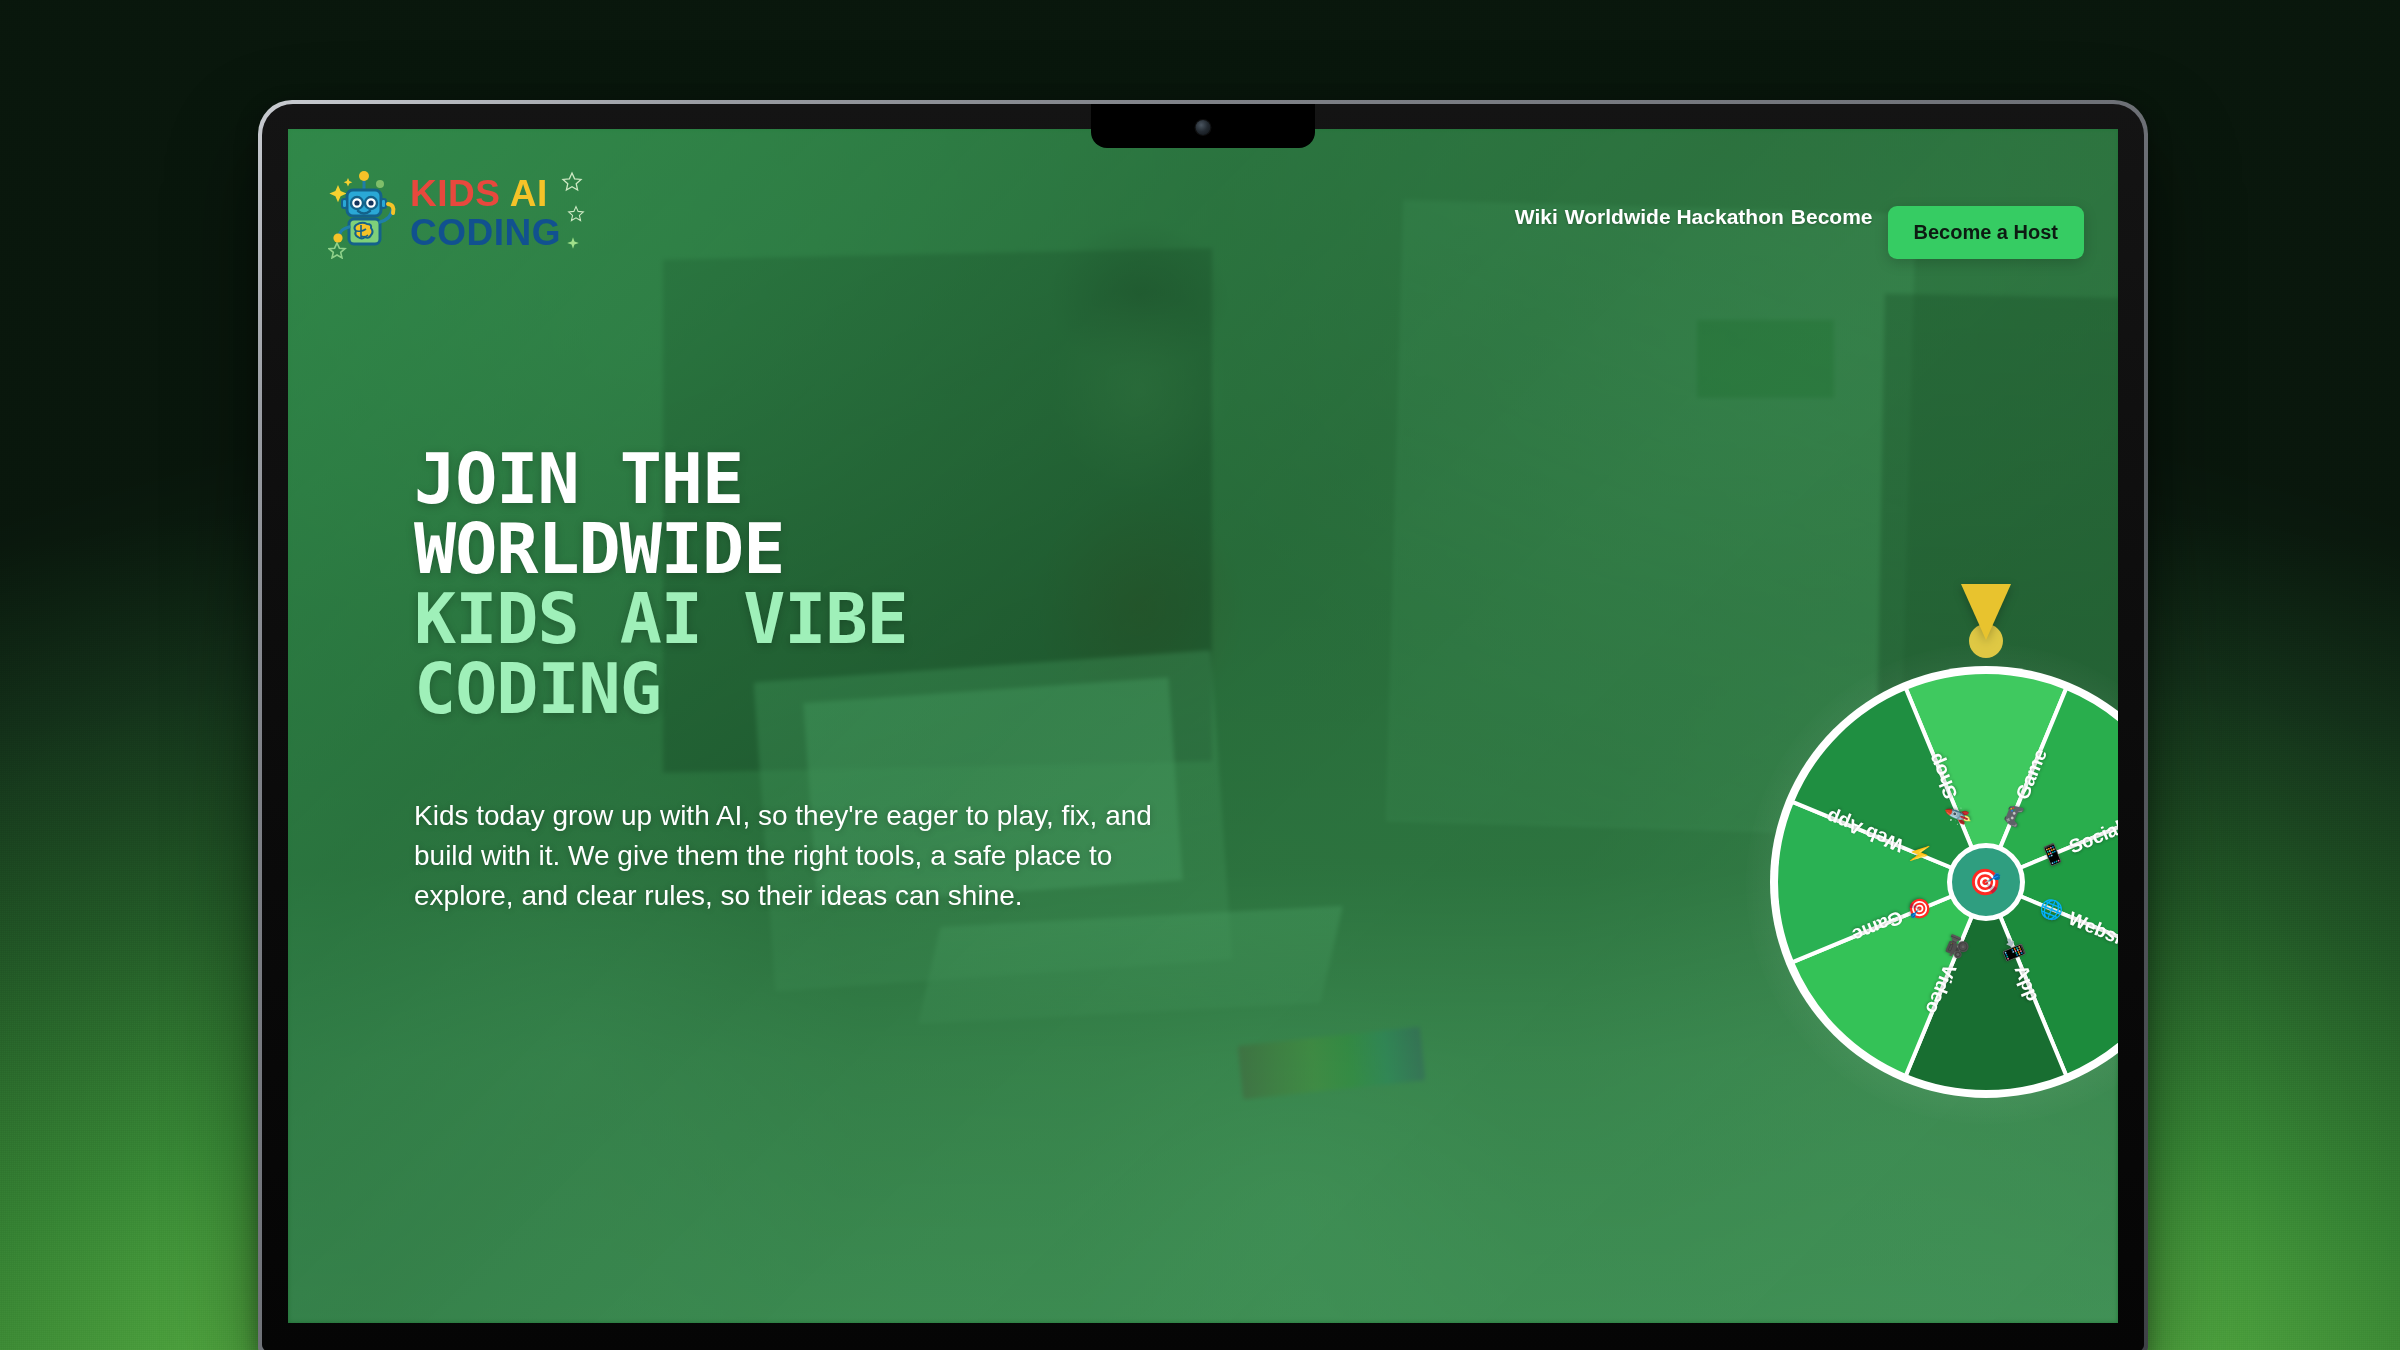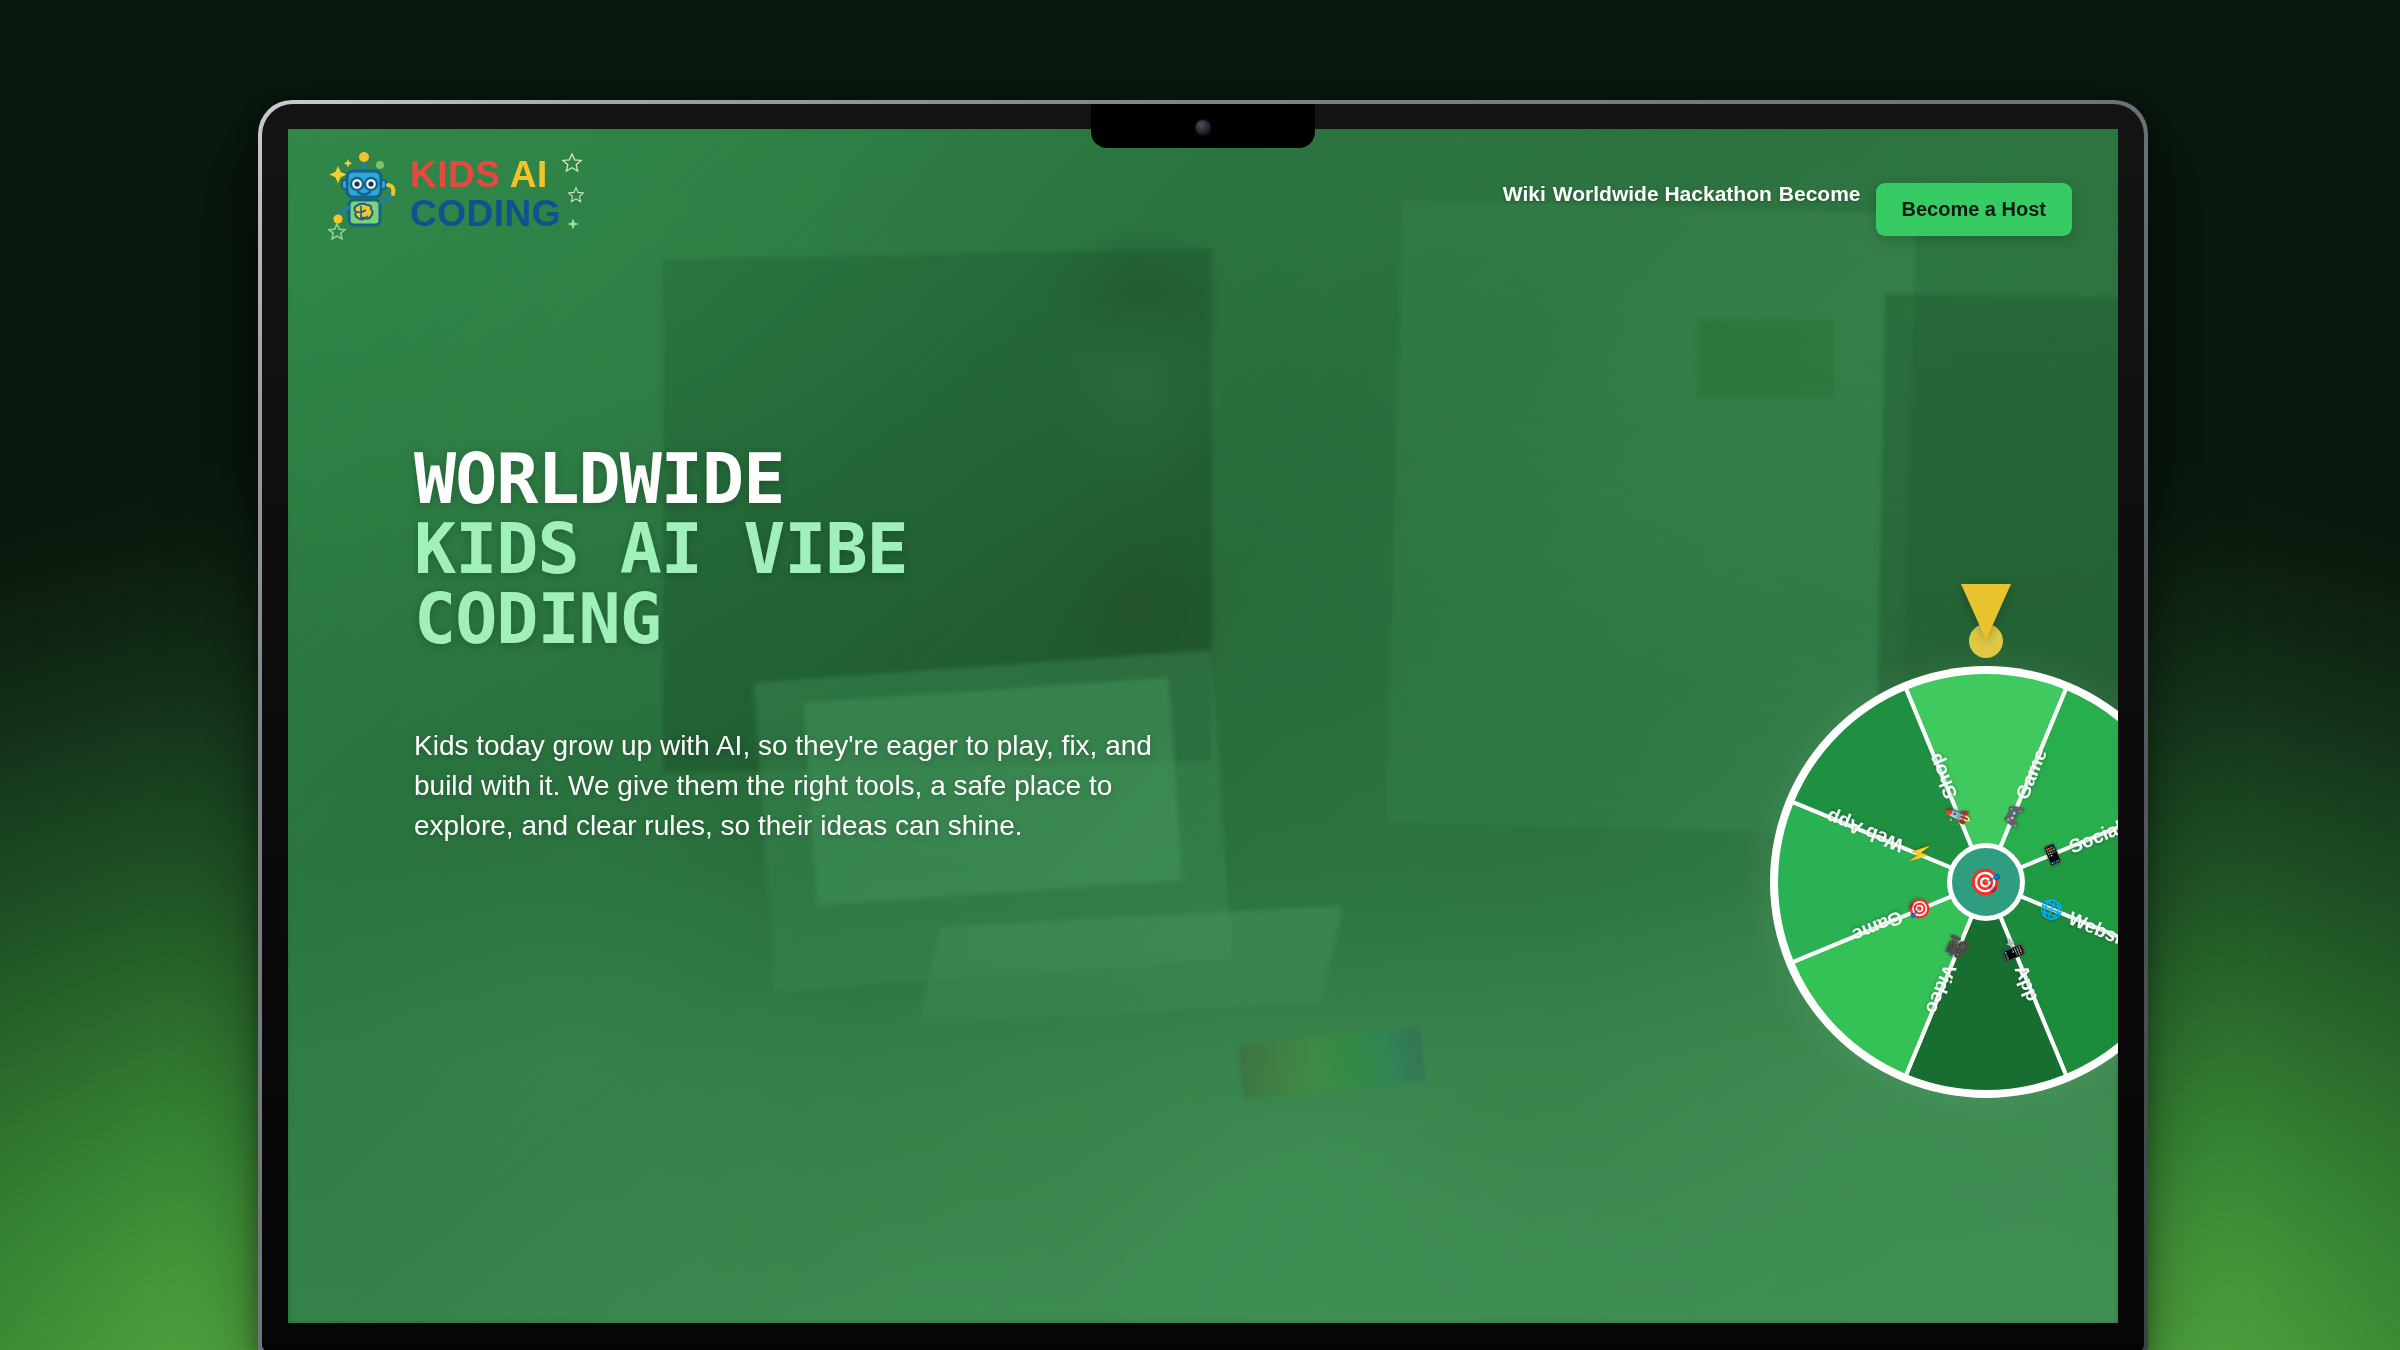--- a/index.html
+++ b/index.html
@@ -140,22 +140,22 @@
   }
   #tint2{
     position:absolute; inset:0;
     background:linear-gradient(140deg, rgba(58,166,92,.58) 0%, rgba(44,132,72,.42) 45%, rgba(62,158,92,.36) 100%);
   }
 
   
   #site{ position:absolute; inset:0; }
 
   #header{
-    position:absolute; left:0; right:12px; top:0; height:130px;
-    display:flex; align-items:center; justify-content:space-between;
+    position:absolute; left:0; right:0; top:0; height:130px;
+    display:flex; align-items:flex-end; justify-content:space-between;
     padding:0 34px 0 40px;
   }
 
   
   #logo{ display:flex; align-items:center; gap:10px; position:relative; }
   #robot{ position:relative; width:72px; height:92px; flex:0 0 auto; }
   #logo-text{ line-height:1; position:relative; }
   #logo-l1{ font-size:37px; font-weight:bold; letter-spacing:.5px; }
   #logo-l2{ font-size:37px; font-weight:bold; letter-spacing:.5px; margin-top:2px; }
   .t-red{ color:#e8483d; }
@@ -345,20 +345,21 @@
           <a class="nav-link" href="#">Wiki</a>
           <a class="nav-link" href="#">Worldwide Hackathon</a>
           <a class="nav-link" href="#">Become</a>
           <button id="host-btn">Become a Host</button>
         </div>
       </div>
 
       <div id="hero">
 
         <h1 id="headline">
+          <span class="hl-white">JOIN THE</span>
           <span class="hl-white">WORLDWIDE</span>
           <span class="hl-mint">KIDS AI VIBE</span>
           <span class="hl-mint">CODING</span>
         </h1>
 
         <p id="subcopy">Kids today grow up with AI, so they're eager to play, fix, and build with it. We give them the right tools, a safe place to explore, and clear rules, so their ideas can shine.</p>
       </div>
 
       <div id="wheel-wrap">
         <div id="wheel-glow"></div>

